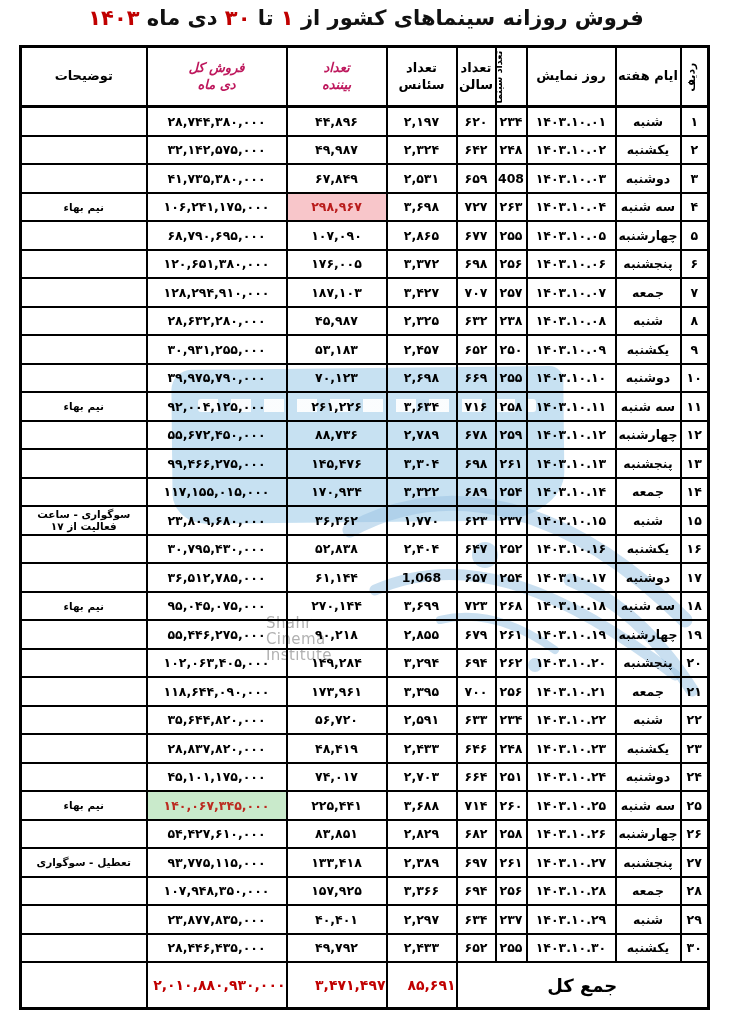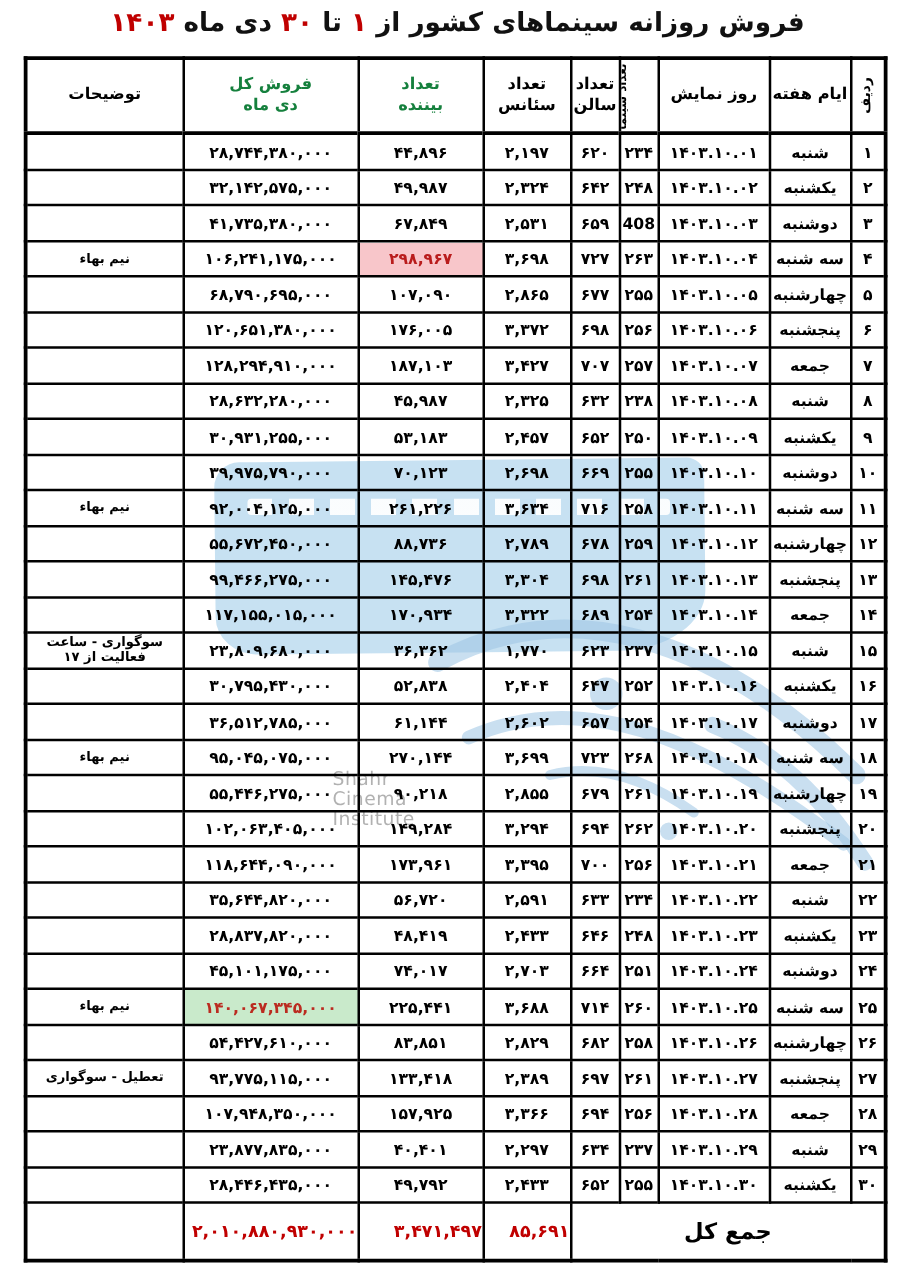--- a/index.html
+++ b/index.html
@@ -24,21 +24,21 @@
            color:#9e9e9e;opacity:.8;font-size:15px;line-height:1.05;
            white-space:pre-line;letter-spacing:.4px;}
 
   
   table.sales{position:absolute;top:45px;right:22px;width:688px;
               border-collapse:collapse;table-layout:fixed;background:transparent;
               border:3px solid #000;}
   th,td{border:2px solid #000;text-align:center;vertical-align:middle;padding:0;
         font-weight:bold;color:#000;overflow:hidden;}
   thead th{height:57px;font-size:13px;line-height:1.3;white-space:pre-line;border-bottom-width:3px;}
-  thead th.red-h{color:#15803d;}
+  thead th.red-h{color:#be185d;font-style:italic;}
   tbody td{height:26.5px;font-size:12.5px;background:transparent;}
   .vert{display:inline-block;transform:rotate(-90deg);white-space:nowrap;font-size:11px;}
   .vert.small{font-size:9.5px;}
   .notes-cell{font-size:10.5px;}
   .date-cell{letter-spacing:.3px;}
   .hl-pink{background:#f8c6ca !important;color:#b91c1c;margin-left:16px;}
   .hl-green{background:#c9eacb !important;color:#bb2b20;margin-top:25px;}
   tr.total-row td{height:44px;font-size:14px;}
   tr.total-row .total-label{font-size:18px;letter-spacing:1px;}
   .red{color:#c00000;padding-left:39px;}
@@ -289,21 +289,21 @@
       <td>۳۰,۷۹۵,۴۳۰,۰۰۰</td>
       <td class="notes-cell"></td>
     </tr>
 
     <tr>
       <td>۱۷</td>
       <td>دوشنبه</td>
       <td class="date-cell">۱۴۰۳.۱۰.۱۷</td>
       <td>۲۵۴</td>
       <td>۶۵۷</td>
-      <td>۲,۶۰۲</td>
+      <td>1,068</td>
       <td>۶۱,۱۴۴</td>
       <td>۳۶,۵۱۲,۷۸۵,۰۰۰</td>
       <td class="notes-cell"></td>
     </tr>
 
     <tr>
       <td>۱۸</td>
       <td>سه شنبه</td>
       <td class="date-cell">۱۴۰۳.۱۰.۱۸</td>
       <td>۲۶۸</td>

